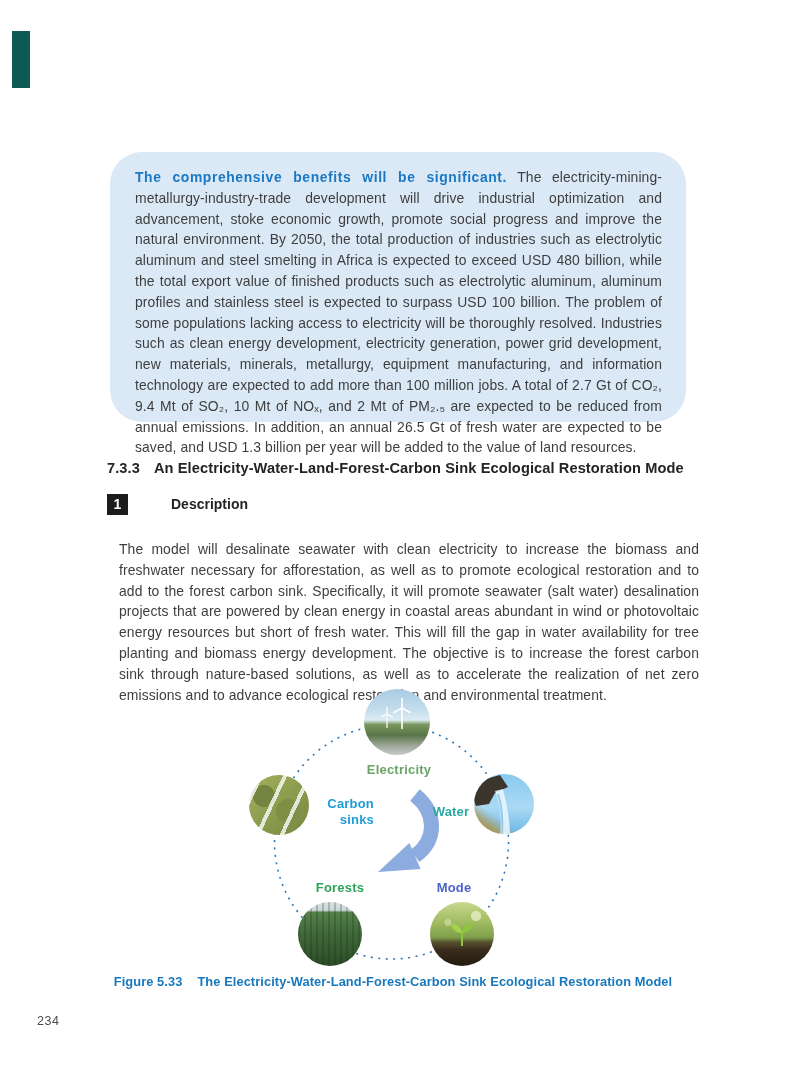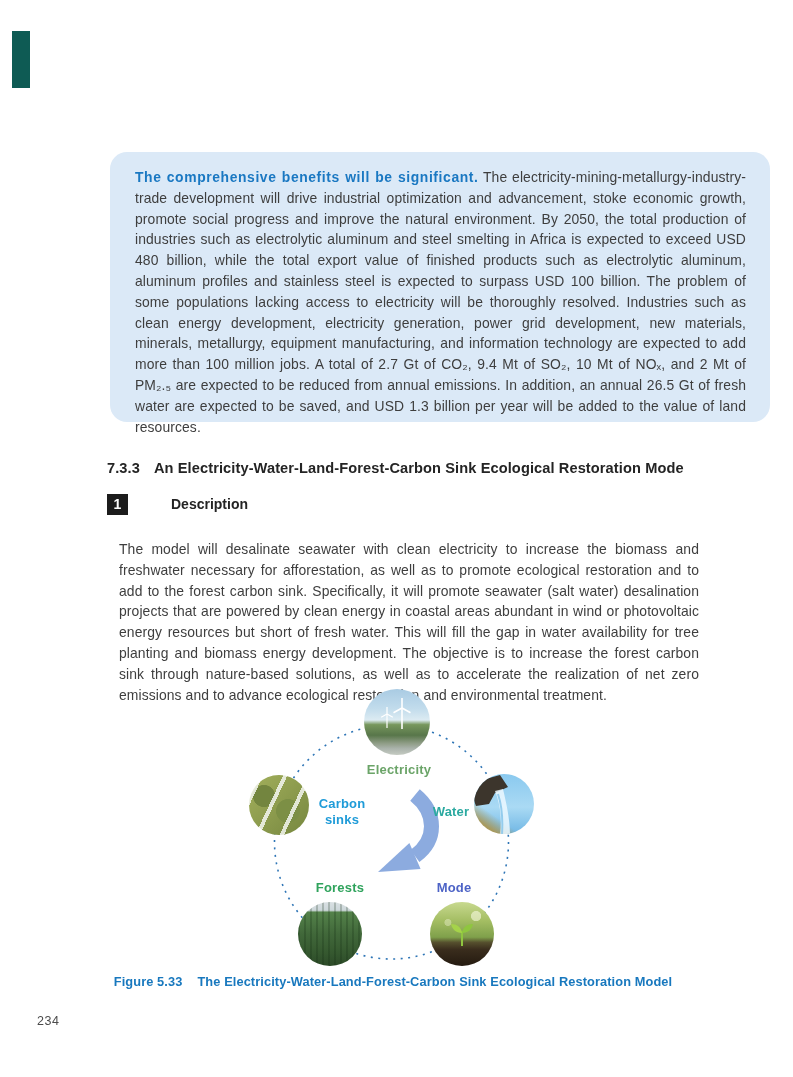--- a/index.html
+++ b/index.html
@@ -4,22 +4,22 @@
 <style>
   html,body{margin:0;padding:0;background:#ffffff;}
   .page{
     position:relative;width:793px;height:1077px;background:#ffffff;overflow:hidden;
     font-family:"Liberation Sans","DejaVu Sans",sans-serif;color:#3f3f3f;
   }
   .chapter-tab{position:absolute;left:12px;top:31px;width:18px;height:57px;background:#0e5b54;}
 
   
   .callout{
-    position:absolute;left:110px;top:152px;width:660px;height:270px;
-    background:#dbe9f7;border-radius:17px;box-sizing:border-box;
+    position:absolute;left:110px;top:152px;width:576px;height:270px;
+    background:#dbe9f7;border-radius:32px;box-sizing:border-box;
     padding:15px 24px 0 25px;
   }
   .callout p{
     margin:0;font-size:13.9px;line-height:20.8px;text-align:justify;color:#3e3e3e;
     letter-spacing:.1px;
   }
   .callout .lead{color:#1a78c2;font-weight:bold;letter-spacing:.6px;}
 
   
   .section-heading{
@@ -60,21 +60,21 @@
   .photo-forests{left:282px;top:902px;width:64px;height:64px;
     background:repeating-linear-gradient(90deg,rgba(15,40,15,.22) 0 2px,rgba(0,0,0,0) 2px 6px),
                linear-gradient(180deg,#d9e0e3 0%,#cdd7da 13%,#54824a 16%,#41683a 50%,#35582f 80%,#2c4a28 100%);}
   .photo-land{left:414px;top:902px;width:64px;height:64px;
     background:radial-gradient(circle at 72% 22%,rgba(255,255,235,.55) 0 7%,rgba(0,0,0,0) 8%),
                radial-gradient(circle at 28% 32%,rgba(255,255,235,.35) 0 5%,rgba(0,0,0,0) 6%),
                linear-gradient(180deg,#c8d98f 0%,#a3bd62 30%,#7fa04b 55%,#56502e 63%,#3a2d1d 74%,#241a10 100%);}
 
   .node-label{position:absolute;font-weight:bold;font-size:13px;text-align:center;line-height:15.5px;letter-spacing:.2px;}
   .label-electricity{left:333px;top:762px;width:100px;color:#6ba468;}
-  .label-carbon{left:294px;top:796px;width:64px;color:#1e9bd8;}
+  .label-carbon{left:294px;top:796px;width:64px;color:#1e9bd8;text-align:right;}
   .label-water{left:405px;top:804px;width:60px;color:#2aa9a0;}
   .label-forests{left:294px;top:880px;width:60px;color:#2fa35c;}
   .label-land{left:408px;top:880px;width:60px;color:#4d63c6;}
 
   
   .fig-caption{
     position:absolute;left:90px;top:974px;width:606px;text-align:center;
     font-size:12.8px;font-weight:bold;color:#1878be;letter-spacing:.1px;
   }
   .fig-caption .fig-label{margin-right:15px;}

